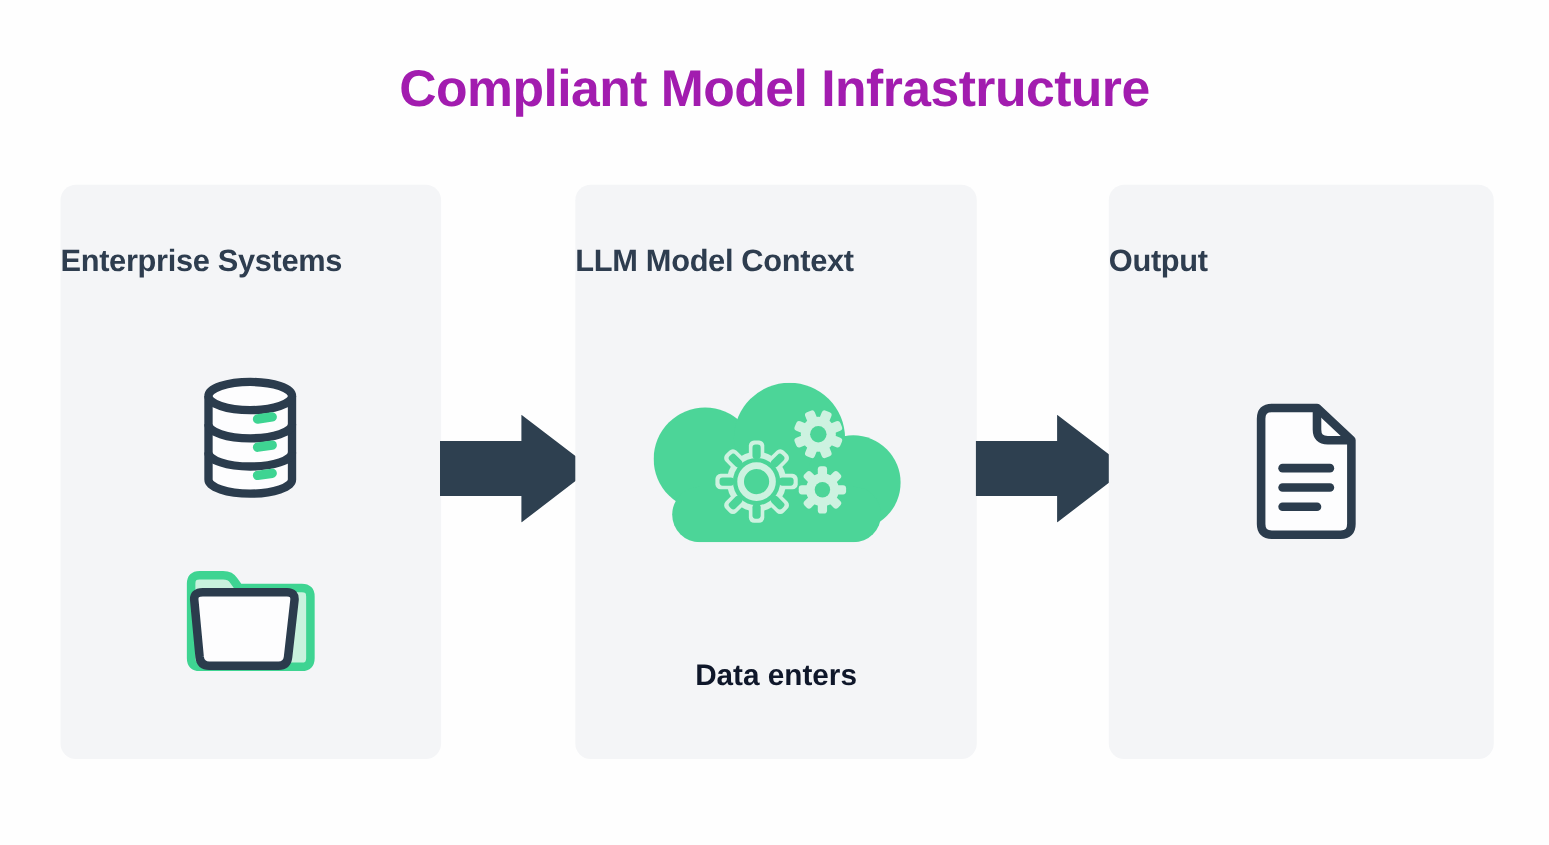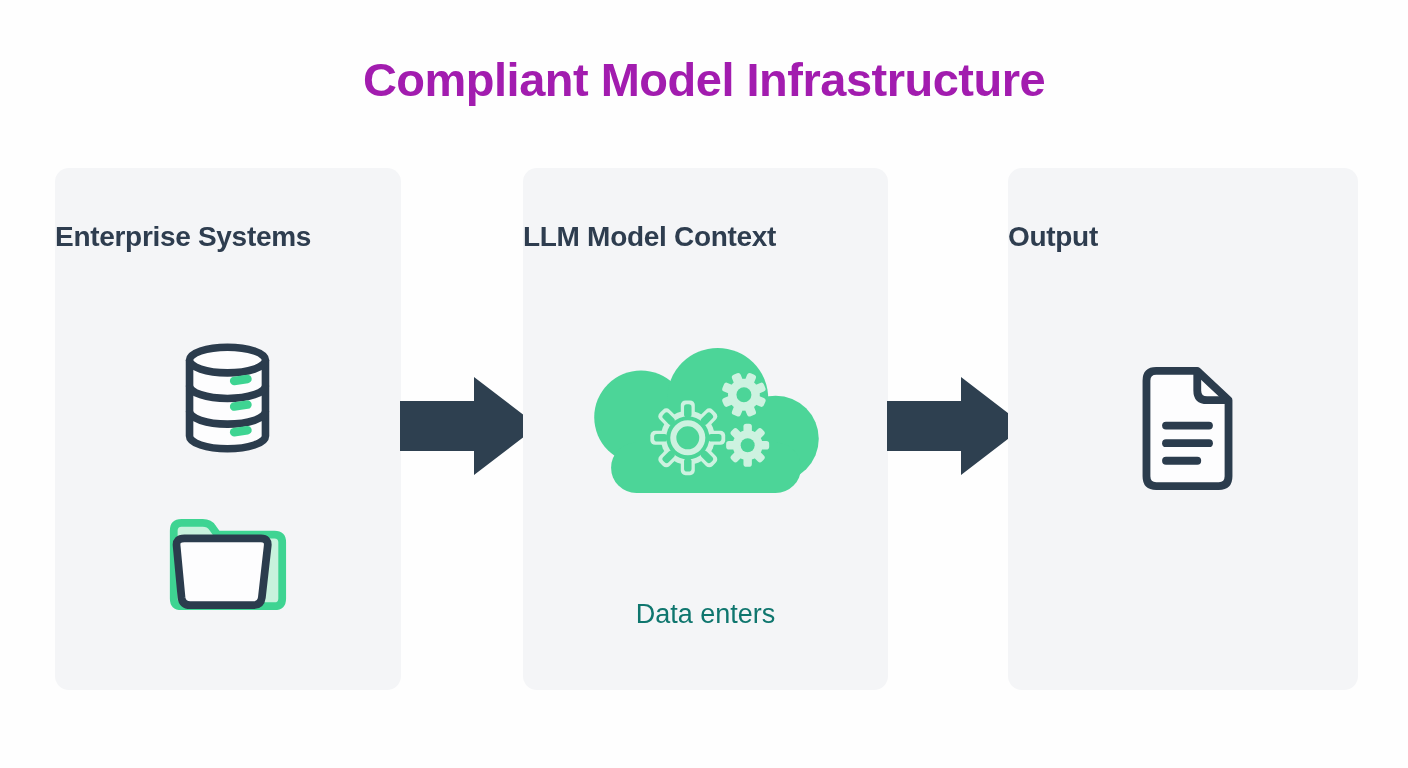--- a/index.html
+++ b/index.html
@@ -44,23 +44,23 @@
   .icon { position: absolute; }
   .db-icon     { left: 120px; top: 174px; }
   .folder-icon { left: 111px; top: 349px; }
   .cloud-icon  { left: 71px;  top: 180px; }
   .doc-icon    { left: 127px; top: 197px; }
   .caption {
     position: absolute;
     top: 428px; left: 0; width: 100%;
     text-align: center;
     font-size: 27px;
-    font-weight: normal;
+    font-weight: bold;
     line-height: 36px;
-    color: #0f766e;
+    color: #0f172a;
   }
   .arrow { position: absolute; top: 377px; width: 138px; height: 98px; }
   .arrow-1 { left: 400px; }
   .arrow-2 { left: 887px; }
 </style>
 </head>
 <body>
 
 <h1 class="page-title">Compliant Model Infrastructure</h1>
 

